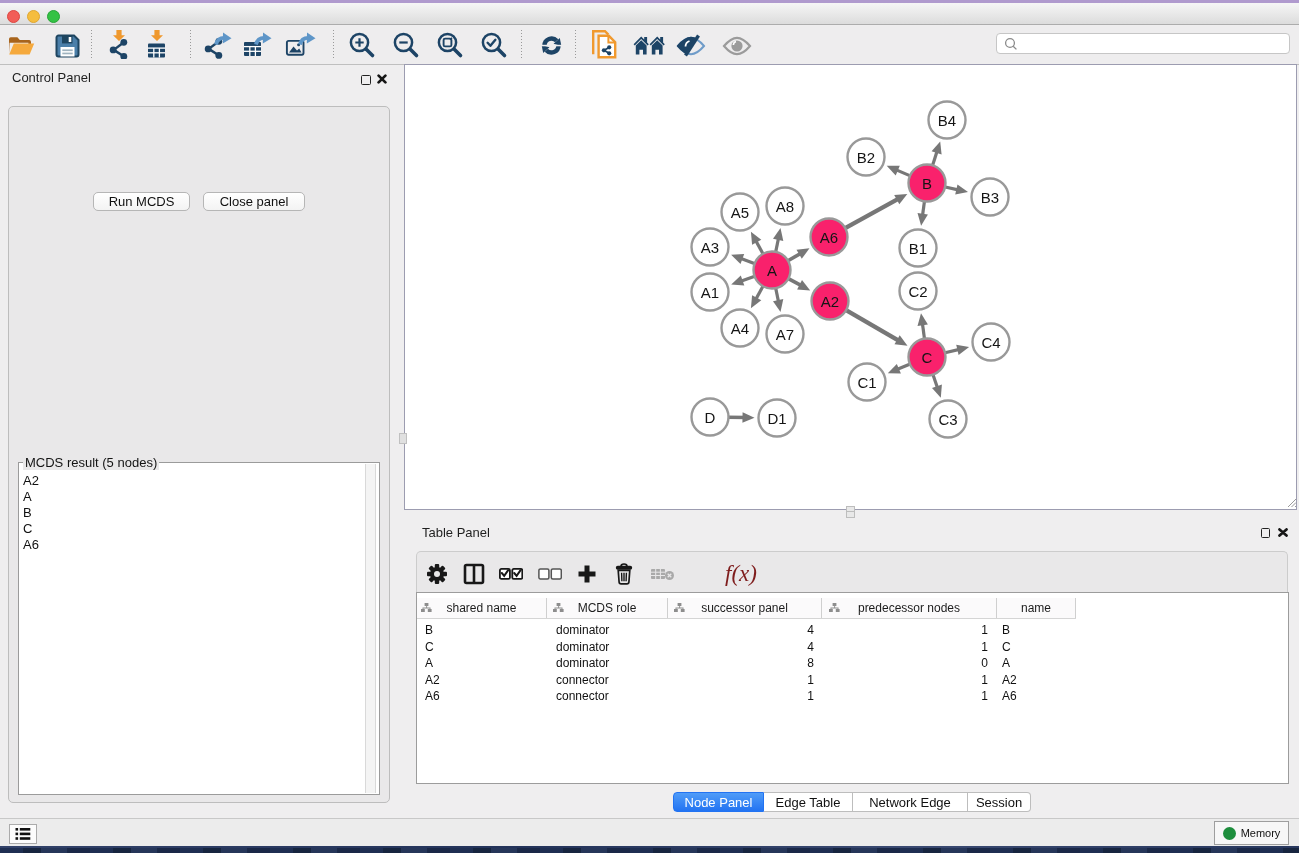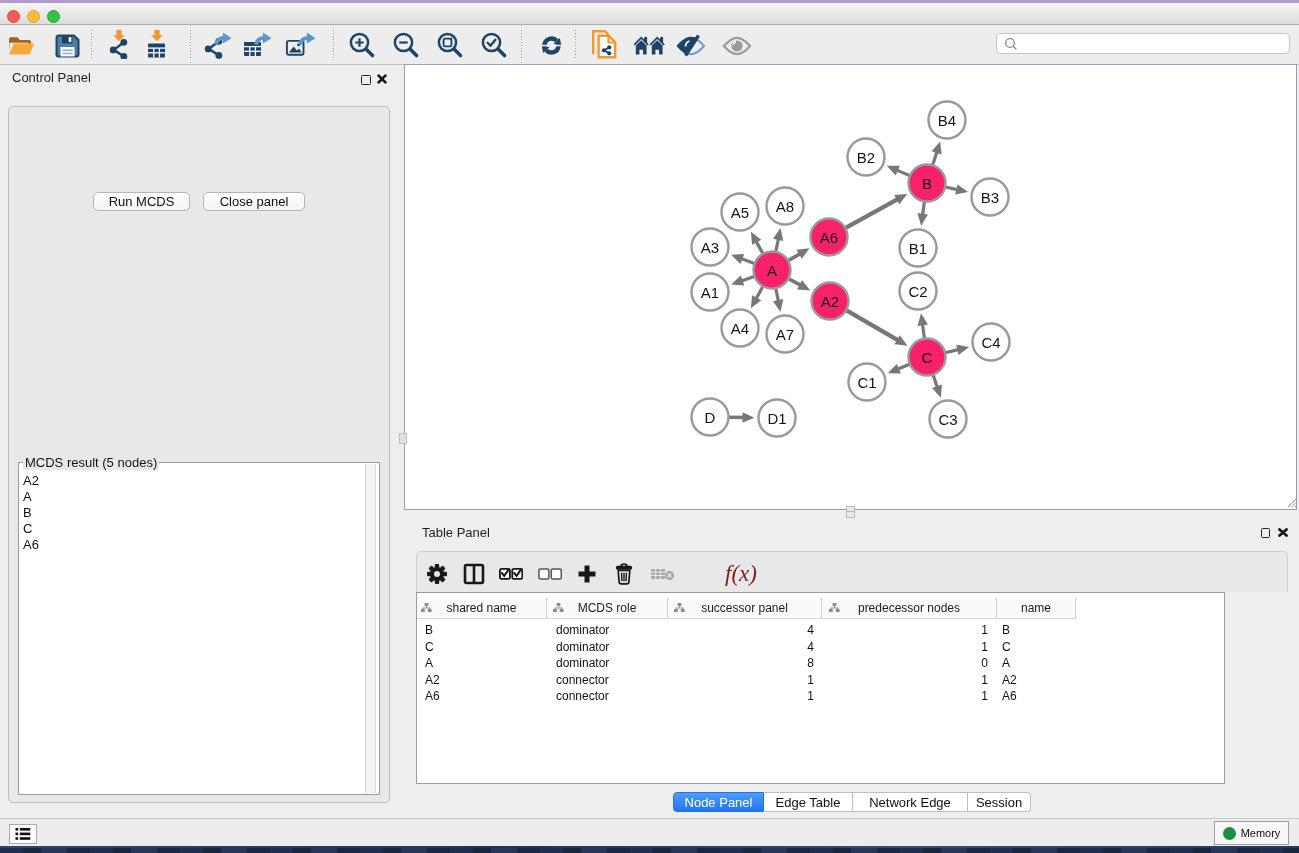--- a/index.html
+++ b/index.html
@@ -52,21 +52,21 @@
 #netwin-tb { left:0; top:0; width:100%; height:22px;
   background:linear-gradient(#f4f4f4,#d8d8d8); border-bottom:1px solid #a8a8a8; }
 #netwin-tb .title { position:absolute; left:0; right:0; top:4px; text-align:center;
   font-size:13px; color:#2c2c2c; }
 .tl2 { position:absolute; top:6px; width:11px; height:11px; border-radius:50%; }
 
 
 #tp-title { left:422px; top:525px; font-size:13px; color:#1f1f1f; }
 #tp-toolbar { left:416px; top:551px; width:872px; height:41px; background:#e9e8e9;
   border:1px solid #cccccc; border-radius:5px 5px 0 0; border-bottom:none; }
-#tp-table { left:416px; top:592px; width:809px; height:192px; background:#fff;
+#tp-table { left:416px; top:592px; width:873px; height:192px; background:#fff;
   border:1px solid #9c9c9c; font-size:12px; color:#111;text-decoration:underline; }
 .th-row { position:absolute; left:0; top:5px; width:659px; height:21px;
   background:#fbfafb; border-bottom:1px solid #d5d5d5; }
 .th-cell { position:absolute; top:0; height:20px; border-right:1px solid #cfcfcf;
   display:flex; align-items:center; justify-content:center; font-size:12px; color:#1c1c1c; }
 .td { position:absolute; height:16px; line-height:16px; }
 .bot-tabs { left:673px; top:792px; display:flex; }
 .btab { height:20px; font-size:13px; color:#111; background:#fff; border:1px solid #bdbdbd;
   border-left:none; display:flex; align-items:center; justify-content:center; }
 .btab.first { border-left:1px solid #bdbdbd; border-radius:4px 0 0 4px; }

